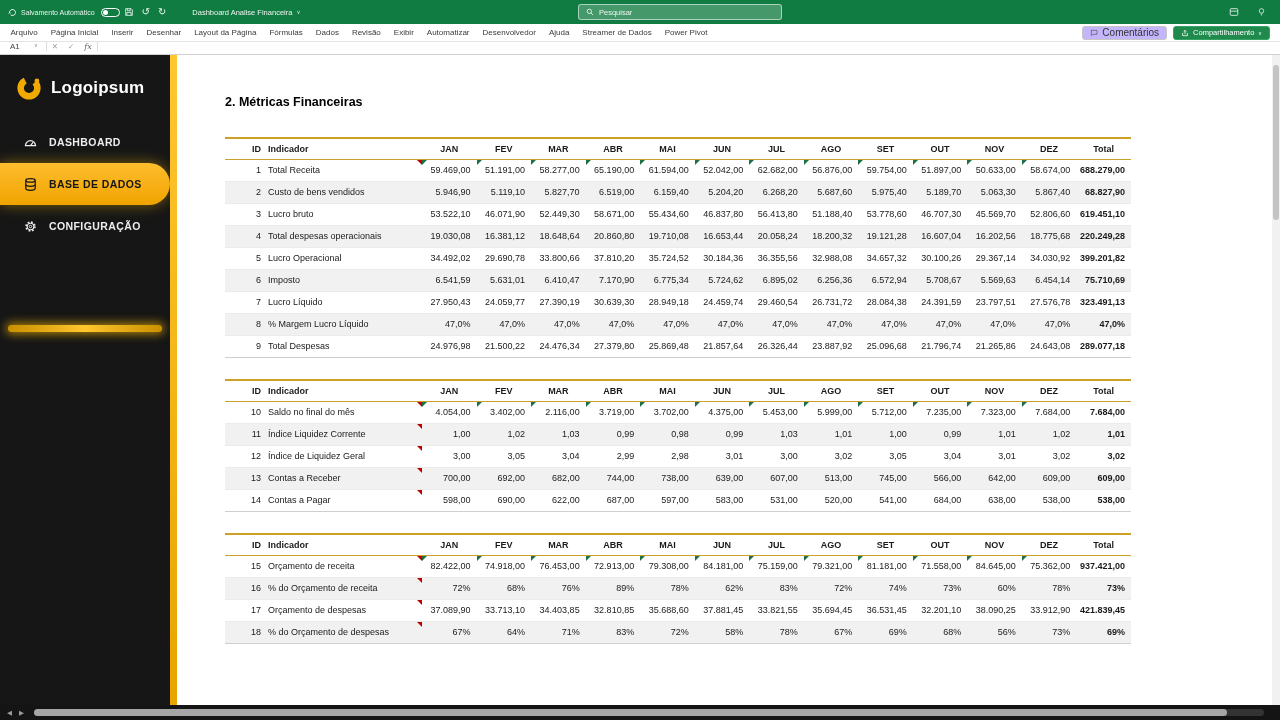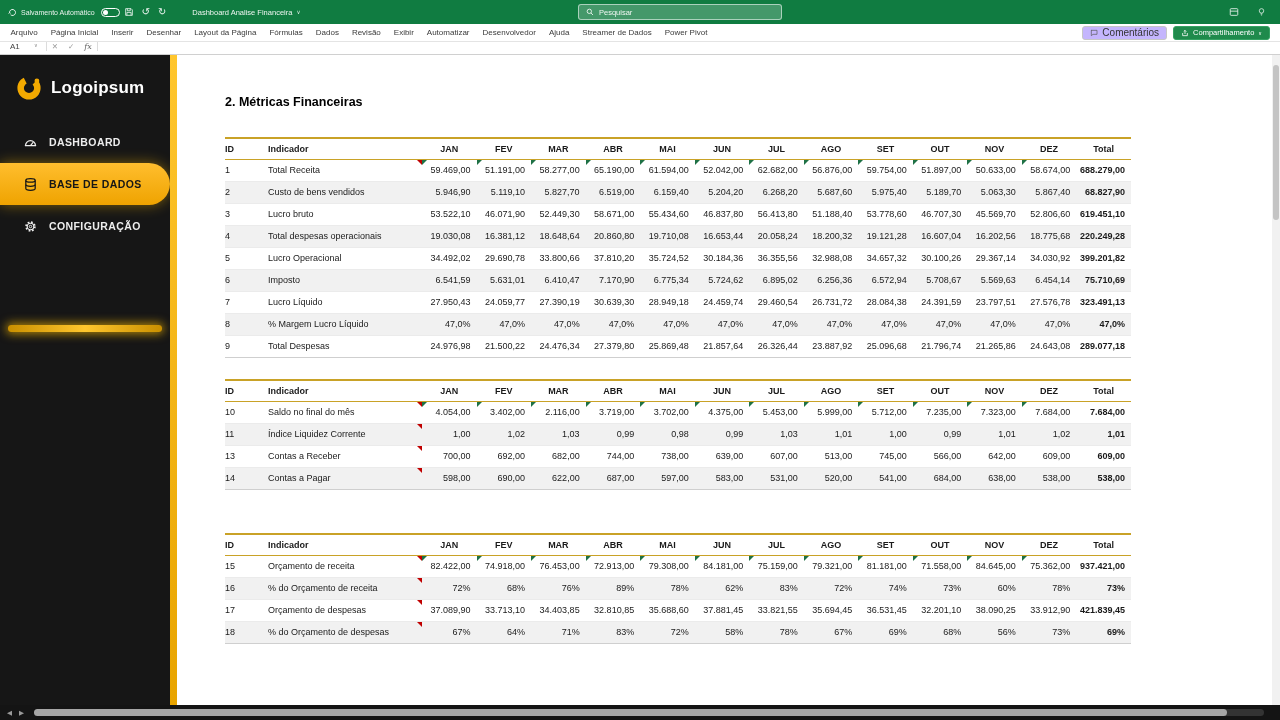--- a/index.html
+++ b/index.html
@@ -57,21 +57,21 @@
   .content{position:absolute;left:194px;top:0;width:1095px;height:100%;background:#fff;overflow:hidden}
   .page-title{position:absolute;left:31px;top:40px;font-size:12.5px;font-weight:bold;color:#000}
   .tblock{position:absolute;left:31px;width:906px}
   .t1{top:82px}.t2{top:324px}.t3{top:478px}
 
   .fin{border-collapse:collapse;table-layout:fixed;width:906px;font-size:9px;color:#1a1a1a}
   .fin th{height:21px;font-weight:bold;border-top:2.5px solid #C9A227;border-bottom:1.5px solid #C9A227;background:#fff}
   .fin td{height:22px;border-bottom:1px solid #ebebeb;position:relative}
   .fin tbody tr:nth-child(even) td{background:#f1f1f1}
   .fin tbody tr:last-child td{border-bottom:1px solid #cfcfcf}
-  .c-id{text-align:left;width:36px}
+  .c-id{text-align:right;width:36px}
   .c-ind{text-align:left;padding-left:7px}
   th.c-num{text-align:center}
   td.c-num{text-align:right;padding-right:6px}
   .c-total{font-weight:bold}
   .note{position:absolute;top:0;right:0;width:0;height:0;border-left:5px solid transparent;border-top:5px solid #C00000}
   .green{position:absolute;top:0;left:0;width:0;height:0;border-right:5px solid transparent;border-top:5px solid #1E7145}
 
   
   .vscroll{position:absolute;left:1272px;top:0;bottom:0;width:8px;background:#f1f1f1}
   .vthumb{position:absolute;left:1px;top:10px;width:6px;height:155px;background:#c4c4c4;border-radius:3px}
@@ -487,20 +487,37 @@
                 <td class="c-num">0,99</td>
                 <td class="c-num">1,03</td>
                 <td class="c-num">1,01</td>
                 <td class="c-num">1,00</td>
                 <td class="c-num">0,99</td>
                 <td class="c-num">1,01</td>
                 <td class="c-num">1,02</td>
                 <td class="c-num c-total">1,01</td>
               </tr>
               <tr>
+                <td class="c-id">12</td>
+                <td class="c-ind">Índice de Liquidez Geral<span class="note"></span></td>
+                <td class="c-num">3,00</td>
+                <td class="c-num">3,05</td>
+                <td class="c-num">3,04</td>
+                <td class="c-num">2,99</td>
+                <td class="c-num">2,98</td>
+                <td class="c-num">3,01</td>
+                <td class="c-num">3,00</td>
+                <td class="c-num">3,02</td>
+                <td class="c-num">3,05</td>
+                <td class="c-num">3,04</td>
+                <td class="c-num">3,01</td>
+                <td class="c-num">3,02</td>
+                <td class="c-num c-total">3,02</td>
+              </tr>
+              <tr>
                 <td class="c-id">13</td>
                 <td class="c-ind">Contas a Receber<span class="note"></span></td>
                 <td class="c-num">700,00</td>
                 <td class="c-num">692,00</td>
                 <td class="c-num">682,00</td>
                 <td class="c-num">744,00</td>
                 <td class="c-num">738,00</td>
                 <td class="c-num">639,00</td>
                 <td class="c-num">607,00</td>
                 <td class="c-num">513,00</td>

